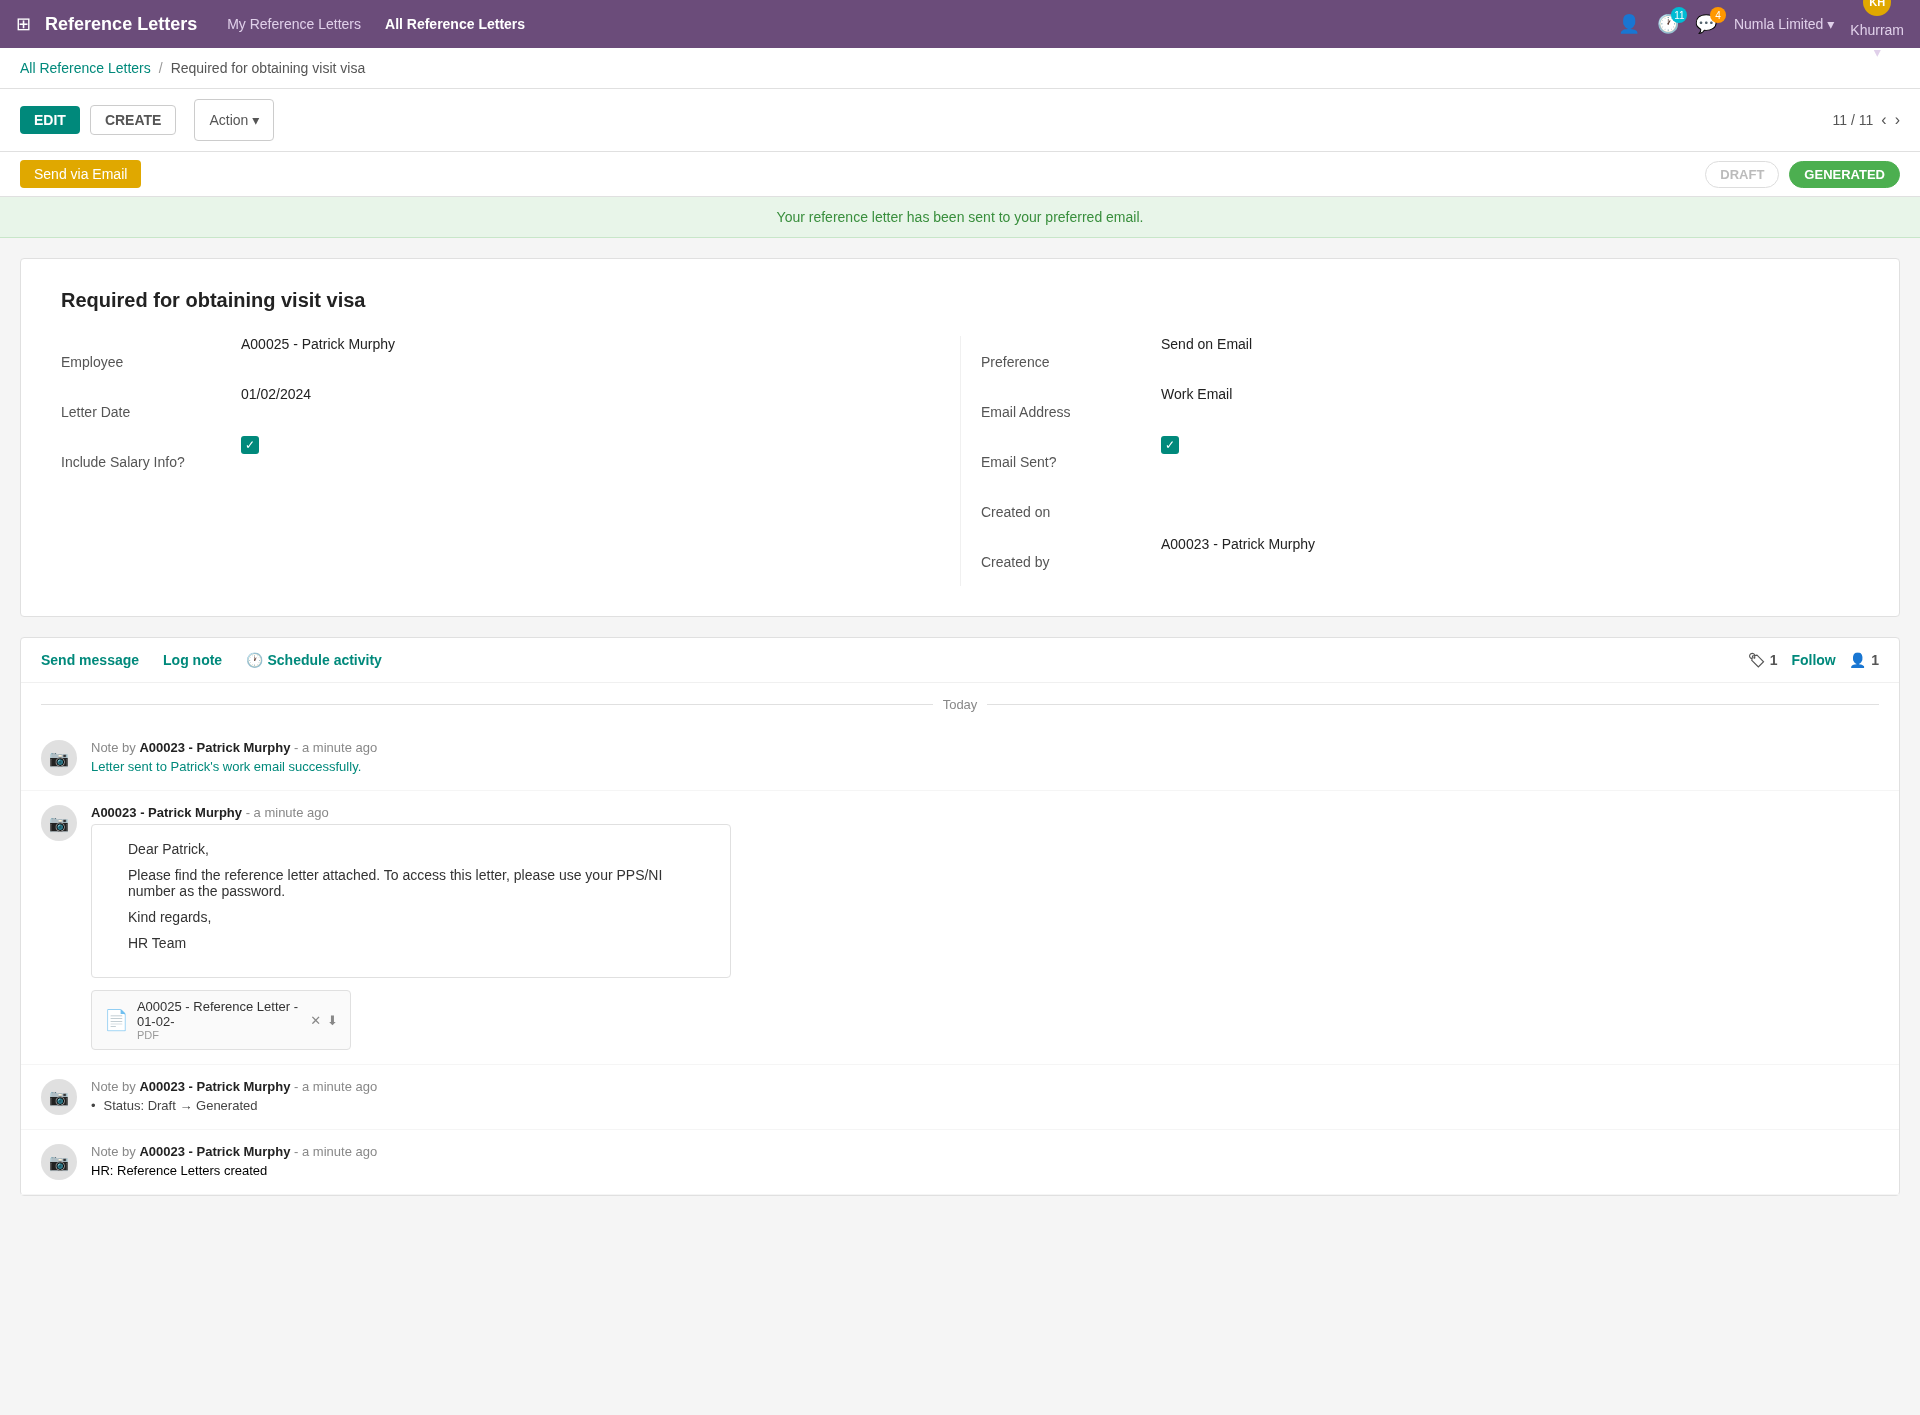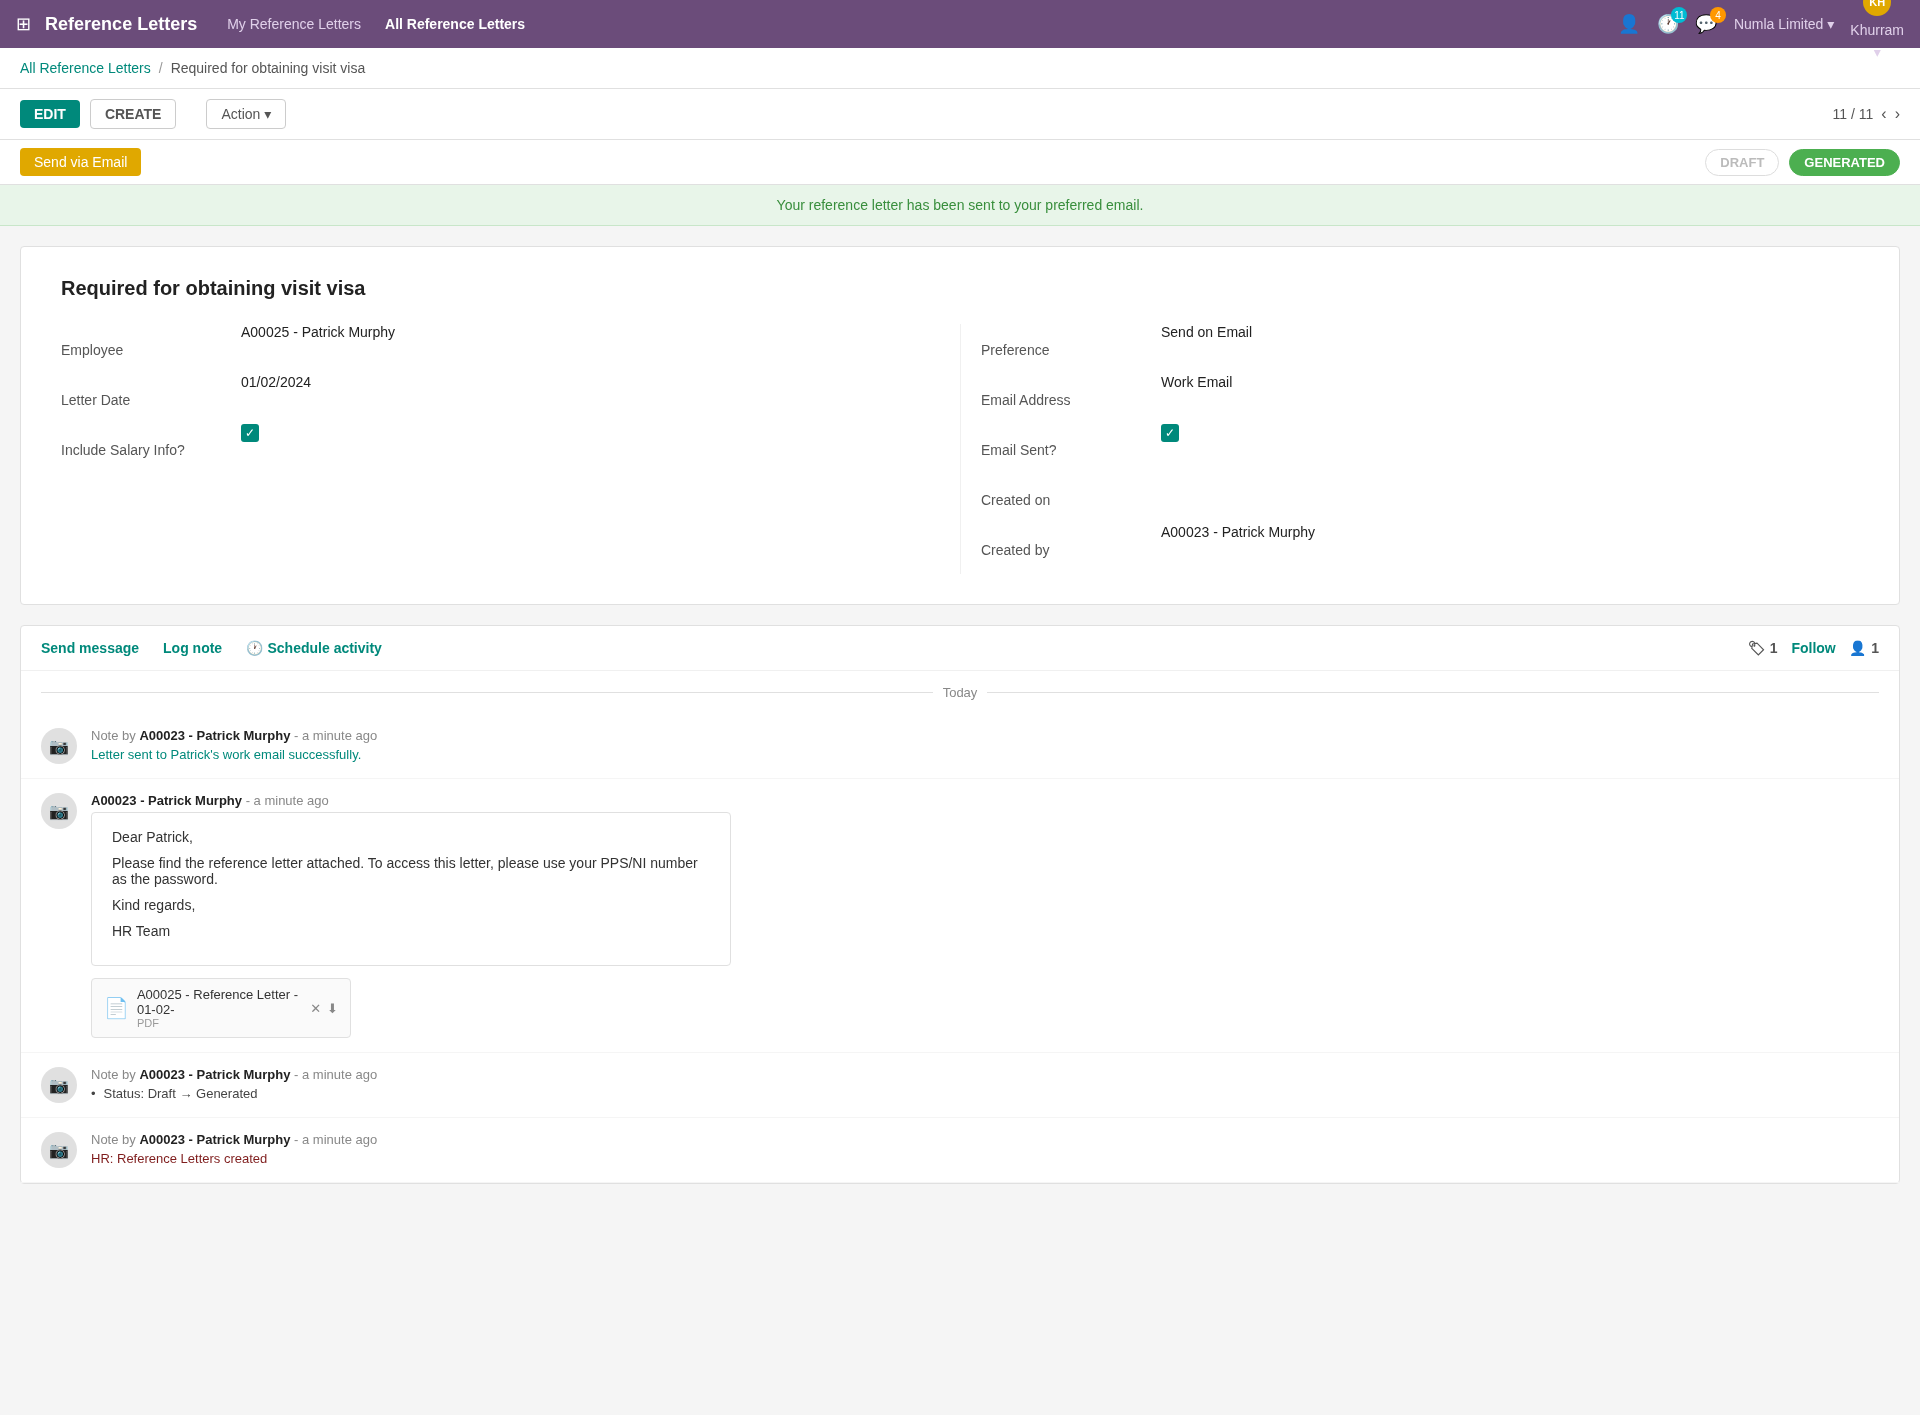--- a/index.html
+++ b/index.html
@@ -57,22 +57,22 @@
     }
     .btn-edit {
       background: #00897b; color: #fff; border: none; padding: 6px 14px;
       border-radius: 4px; cursor: pointer; font-size: 14px; font-weight: bold;
     }
     .btn-create {
       background: #fff; color: #555; border: 1px solid #ccc; padding: 6px 14px;
       border-radius: 4px; cursor: pointer; font-size: 14px; font-weight: bold;
     }
     .btn-action {
-      background: #fff; color: #555; border: 1px solid #ccc; padding: 6px 14px;
-      border-radius: 4px; cursor: pointer; font-size: 14px; margin-left: 20px;
+      background: #fff; color: #555; border: 1px solid #ccc; padding: 12px 14px;
+      border-radius: 4px; cursor: pointer; font-size: 14px; margin-left: 8px;
     }
     .toolbar-spacer { flex: 1; }
     .pagination { color: #555; font-size: 14px; display: flex; align-items: center; gap: 8px; }
     .pagination .pag-btn { cursor: pointer; color: #555; font-size: 16px; background: none; border: none; }
 
     
     .status-bar {
       background: #fff;
       padding: 8px 20px;
       display: flex;
@@ -136,28 +136,28 @@
     
     .message { display: flex; gap: 14px; padding: 14px 20px; border-bottom: 1px solid #f5f5f5; }
     .avatar-circle {
       width: 36px; height: 36px; border-radius: 50%; background: #e0e0e0;
       display: flex; align-items: center; justify-content: center; flex-shrink: 0;
       color: #888; font-size: 16px; overflow: hidden;
     }
     .message-body { flex: 1; }
     .message-header { margin-bottom: 4px; font-size: 13px; color: #888; }
     .message-header strong { color: #222; font-weight: bold; }
-    .message-text { font-size: 13px; color: #7f1d1d; }
+    .message-text { font-size: 13px; color: #000000; }
     .note-text { color: #00897b; font-size: 13px; }
     .bullet-item { display: flex; align-items: center; gap: 4px; font-size: 13px; color: #444; }
     .bullet-item::before { content: '•'; margin-right: 4px; }
 
     
     .email-bubble {
-      background: #fff; border: 1px solid #e0e0e0; border-radius: 4px; padding: 16px 20px; 
+      background: #fff; border: 1px solid #e0e0e0; border-radius: 4px; padding: 16px 36px; 
       max-width: 640px;
     }
     .email-bubble p { margin-bottom: 10px; font-size: 14px; color: #333; }
     .sent-by { margin-top: 8px; font-size: 12px; color: #888; }
     .sent-by a { color: #00897b; text-decoration: none; }
 
     .attachment {
       display: flex; align-items: center; gap: 8px; margin-top: 12px;
       border: 1px solid #e0e0e0; border-radius: 4px; padding: 8px 12px; width: 260px;
       background: #fafafa;

